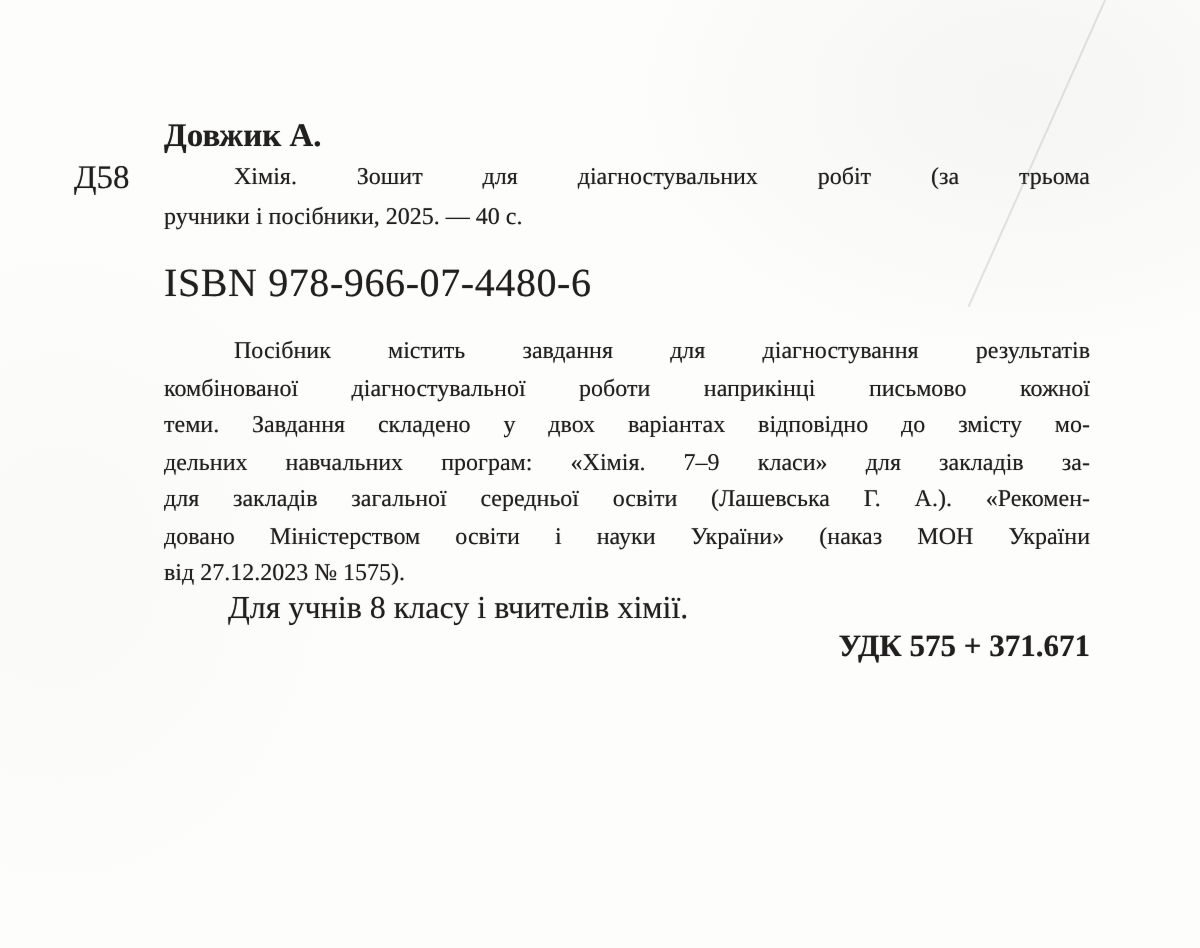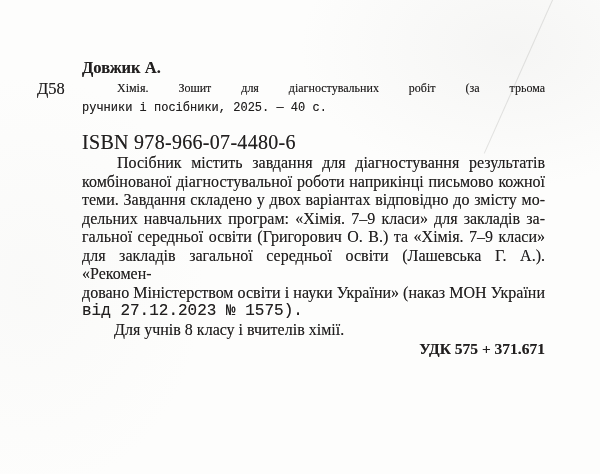--- a/index.html
+++ b/index.html
@@ -49,32 +49,31 @@
     left: 37px;
     top: 79px;
     font-size: 16.5px;
     line-height: 20px;
   }
   .record {
     font-size: 12px;
     line-height: 20px;
   }
   .annotation {
-    margin-top: 2px;
-    font-size: 16px;
+    margin-top: 14px;
+    font-size: 12px;
     line-height: 18.5px;
   }
   .jline {
     text-align: justify;
     text-align-last: justify;
   }
   .lastline {
     text-align: center;
     text-align-last: left;
-    font-family: Liberation Mono, monospace;
   }
   .indent1 {
     padding-left: 35px;
   }
   .isbn {
     margin-top: 14px;
     font-size: 20px;
     line-height: 20px;
     letter-spacing: 0.3px;
   }
@@ -104,21 +103,20 @@
     <div class="lastline">ручники і посібники, 2025. — 40 с.</div>
   </div>
 
   <div class="isbn">ISBN 978-966-07-4480-6</div>
 
   <div class="annotation">
     <div class="jline indent1">Посібник  містить  завдання  для  діагностування  результатів</div>
     <div class="jline">комбінованої діагностувальної роботи наприкінці письмово кожної</div>
     <div class="jline">теми. Завдання складено у двох варіантах відповідно до змісту мо-</div>
     <div class="jline">дельних навчальних програм: «Хімія. 7–9 класи» для закладів за-</div>
-    <div class="jline">гальної середньої освіти (Григорович О. В.) та «Хімія. 7–9 класи»</div>
     <div class="jline">для закладів загальної середньої освіти (Лашевська Г. А.). «Рекомен-</div>
     <div class="jline">довано Міністерством освіти і науки України» (наказ МОН України</div>
     <div class="lastline">від 27.12.2023 № 1575).</div>
   </div>
 
   <div class="audience">Для учнів 8 класу і вчителів хімії.</div>
 
   <div class="udk">УДК 575 + 371.671</div>
 
 </div>

